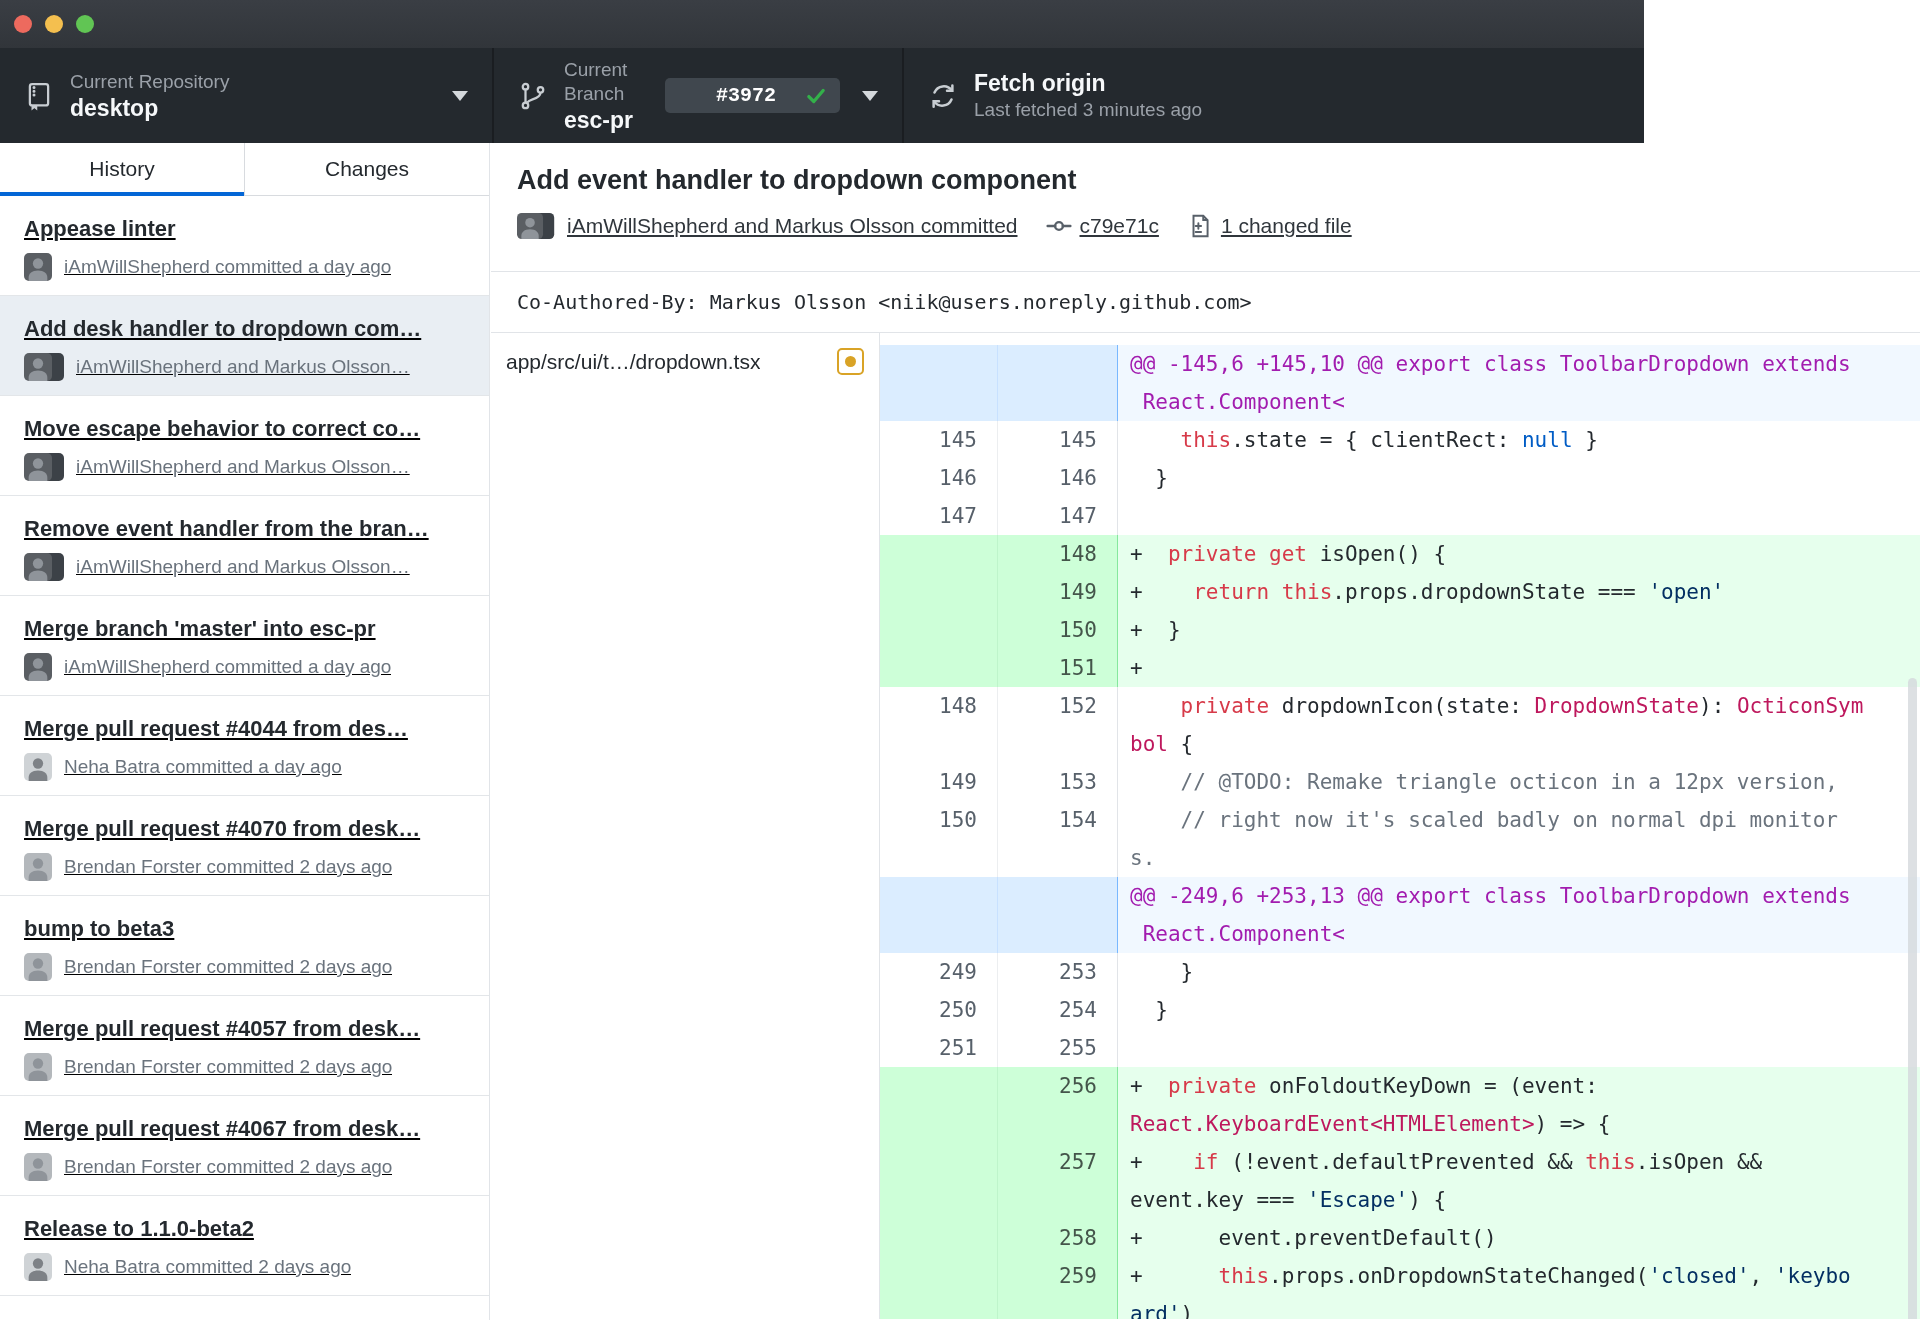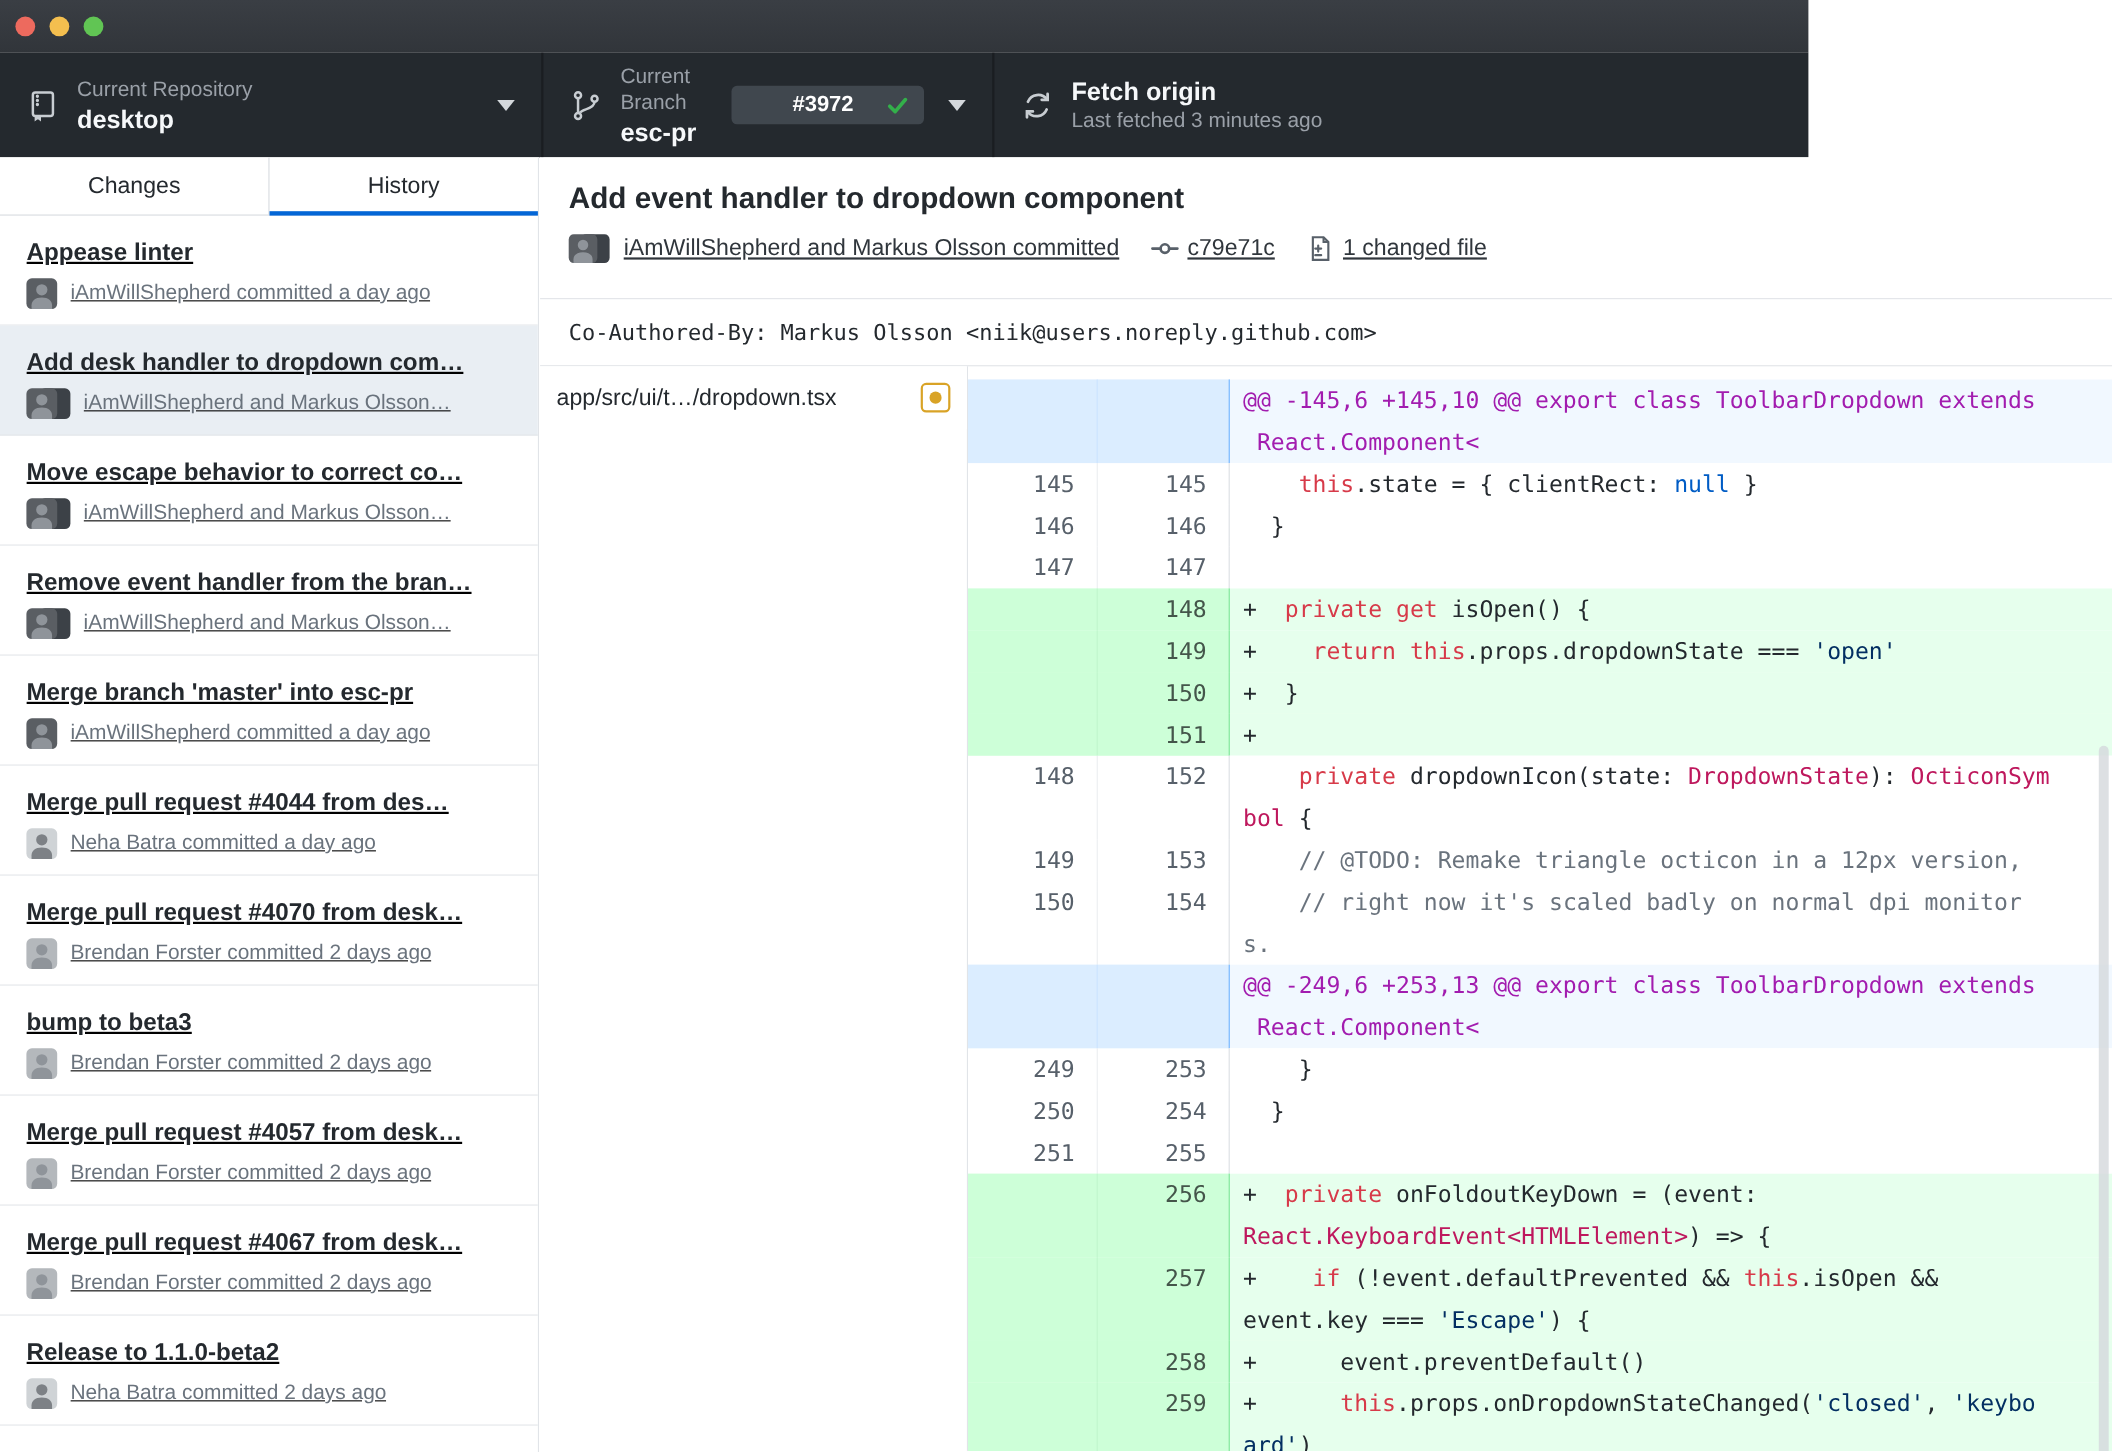--- a/index.html
+++ b/index.html
@@ -19,21 +19,21 @@
   .tb-sec { position:relative; height:100%; display:flex; align-items:center; padding:0 24px; }
   .tb-sec + .tb-sec { border-left:2px solid #1a1d21; }
   .tb-sec.repo { width:492px; } .tb-sec.branch { width:410px; } .tb-sec.fetch { width:503px; }
   .tb-icon { width:30px; height:30px; margin-right:16px; flex:0 0 auto; color:#c8cdd2; }
   .tb-text { min-width:0; }
   .tb-label { font-size:19px; color:#9aa0a8; line-height:24px; }
   .tb-value { font-size:23px; font-weight:bold; color:#f6f8fa; line-height:28px; }
   .caret { width:0; height:0; border-left:8px solid transparent; border-right:8px solid transparent;
     border-top:10px solid #d4d8dc; margin-left:auto; }
   .pr-badge { display:flex; align-items:center; gap:9px; background:#40474e; border-radius:5px;
-    padding:6px 13px; margin-left:26px; }
+    padding:6px 13px; margin-left:26px;font-family:Liberation Mono, monospace; }
   .pr-badge .num { color:#fff; font-weight:bold; font-size:20px; }
   .branch .caret { margin-left:22px; }
   .fetch .tb-value{ line-height:27px; } .fetch .tb-label{ line-height:25px; }
 
   
   .sidebar { position:absolute; left:0; top:143px; width:490px; height:1177px; background:#fff;
     border-right:1px solid #e1e4e8; }
   .tabs { display:flex; height:53px; border-bottom:1px solid #d8dbdf; }
   .tab { flex:1; display:flex; align-items:center; justify-content:center; font-size:21px;
     color:#24292e; position:relative; cursor:default; }
@@ -152,22 +152,22 @@
       </svg>
       <div class="tb-text">
         <div class="tb-value">Fetch origin</div>
         <div class="tb-label">Last fetched 3 minutes ago</div>
       </div>
     </div>
   </div>
 
   <div class="sidebar">
     <div class="tabs">
+      <div class="tab active">History</div>
       <div class="tab">Changes</div>
-      <div class="tab active">History</div>
     </div>
     <div class="commit-list">
   <div class="commit-item">
     <div class="commit-title">Appease linter</div>
     <div class="commit-meta">
       <span class="avatar-wrap av-will single">
 
         <span class="avatar front">
                 <svg viewBox="0 0 24 24">
                   <circle cx="12" cy="9" r="4.4"></circle>

